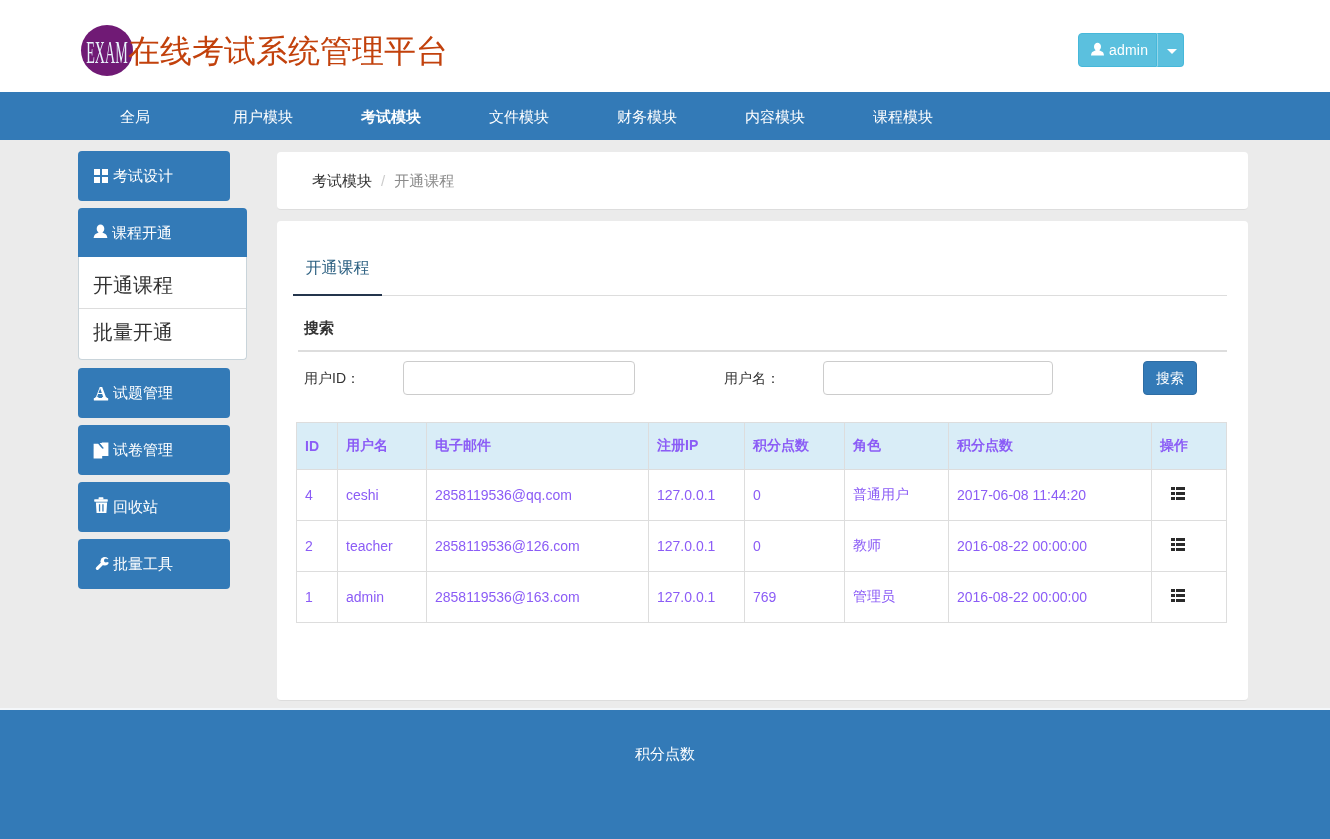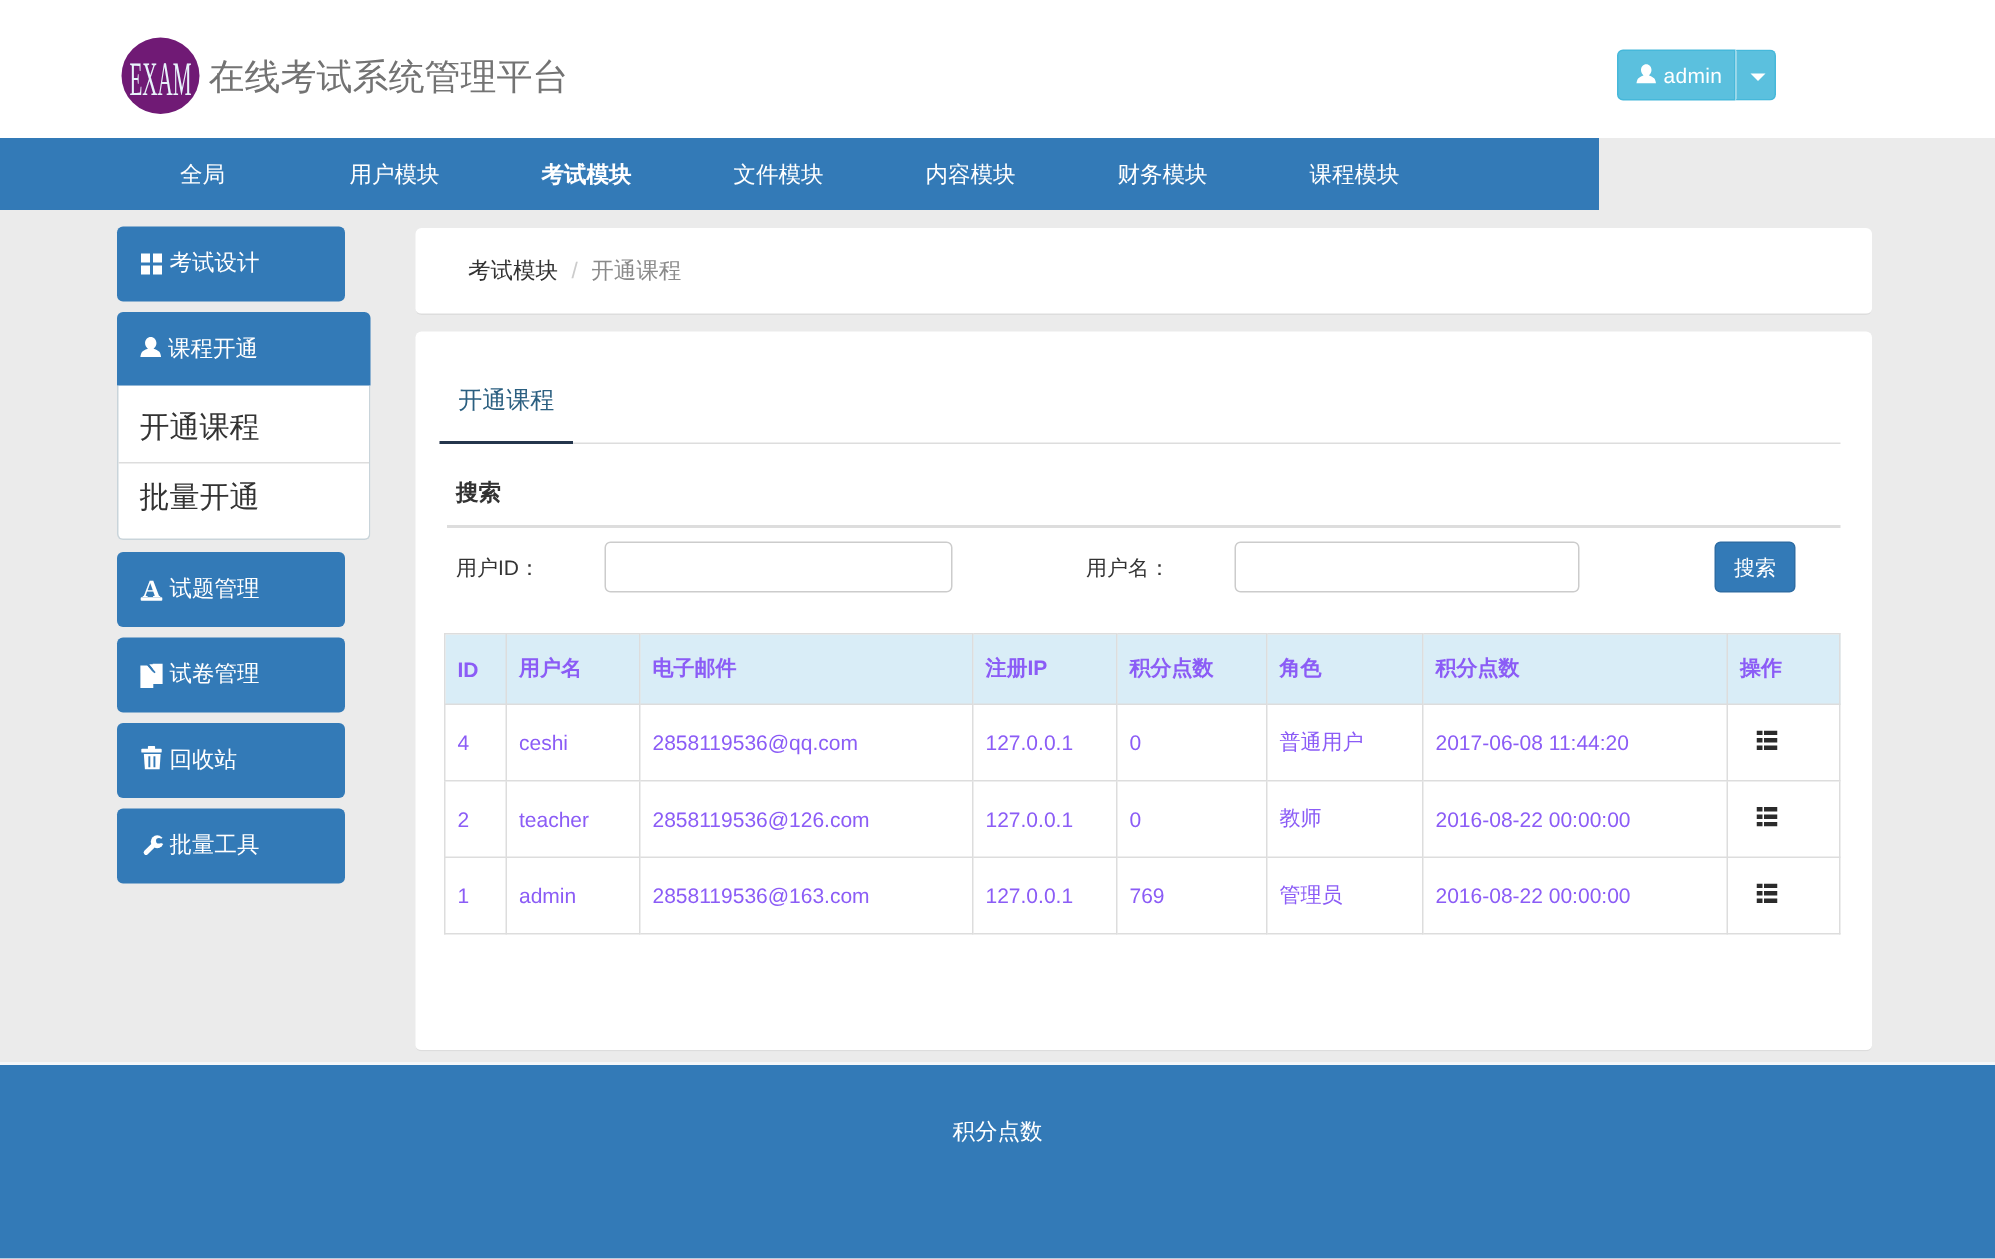--- a/index.html
+++ b/index.html
@@ -3,30 +3,30 @@
 <meta charset="utf-8">
 <style>
 * { margin:0; padding:0; box-sizing:border-box; }
 html,body { width:1330px; height:839px; background:#ebebeb; font-family:"Liberation Sans", sans-serif; position:relative; overflow:hidden; }
 .abs { position:absolute; }
 
 
 #header { position:absolute; left:0; top:0; width:1330px; height:92px; background:#fff; }
 #logo { position:absolute; left:81px; top:25px; width:52px; height:51px; border-radius:50%; background:#701a75; }
 #logo span { display:block; position:absolute; left:-24px; top:2px; width:100px; height:51px; line-height:51px; text-align:center; color:#e8f3fb; font-family:"Liberation Serif", serif; font-size:32px; transform:scaleX(0.44); }
-#title { position:absolute; left:139px; top:35px; font-size:24px; line-height:33px; color:#737373; letter-spacing:0px; }
+#title { position:absolute; left:128px; top:35px; font-size:32px; line-height:33px; color:#c2410c; letter-spacing:0px; }
 
 #adminbtn { position:absolute; left:1078px; top:33px; height:34px; }
 #adminbtn .main { position:absolute; left:0; top:0; width:79px; height:34px; background:#5bc0de; border:1px solid #46b8da; border-radius:4px 0 0 4px; color:#fff; font-size:14px; }
 #adminbtn .main span.txt { position:absolute; left:30px; top:8px; letter-spacing:0.2px; }
 #adminbtn .caret-btn { position:absolute; left:79px; top:0; width:27px; height:34px; background:#5bc0de; border:1px solid #46b8da; border-left:1px solid rgba(255,255,255,.35); border-radius:0 4px 4px 0; }
 .caret { position:absolute; left:9px; top:15px; width:0; height:0; border-left:5px solid transparent; border-right:5px solid transparent; border-top:5px solid #fff; }
 
 
-#navbar { position:absolute; left:0; top:92px; width:1066px; height:48px; background:#337ab7; }
+#navbar { position:absolute; left:0; top:92px; width:1330px; height:48px; background:#337ab7; }
 #navbar ul { position:absolute; left:71px; top:0; list-style:none; }
 #navbar li { float:left; width:128px; height:48px; line-height:50px; text-align:center; color:#fff; font-size:15px; }
 #navbar li.active { font-weight:bold; }
 
 
 #sidebar { position:absolute; left:78px; top:140px; width:169px; }
 .sbtn { position:absolute; left:0; width:152px; height:50px; background:#337ab7; border-radius:4px; color:#fff; font-size:15px; }
 .sbtn .ic { position:absolute; left:15px; top:17px; width:16px; height:16px; }
 .sbtn .tx { position:absolute; left:35px; top:0; line-height:50px; }
 #grp2 { position:absolute; left:0; top:68px; width:193px; }
@@ -85,22 +85,22 @@
       </div>
   </div>
 </div>
 
 <div id="navbar">
   <ul>
     <li>全局</li>
     <li>用户模块</li>
     <li class="active">考试模块</li>
     <li>文件模块</li>
+    <li>财务模块</li>
     <li>内容模块</li>
-    <li>财务模块</li>
     <li>课程模块</li>
   </ul>
 </div>
 
 <div id="sidebar">
   <div class="sbtn" style="top:11px">
     <svg class="ic" viewBox="0 0 16 16">
         <path fill="#fff" d="M1 1h6v6H1zM9 1h6v6H9zM1 9h6v6H1zM9 9h6v6H9z"></path>
       </svg>
     <span class="tx">考试设计</span>

